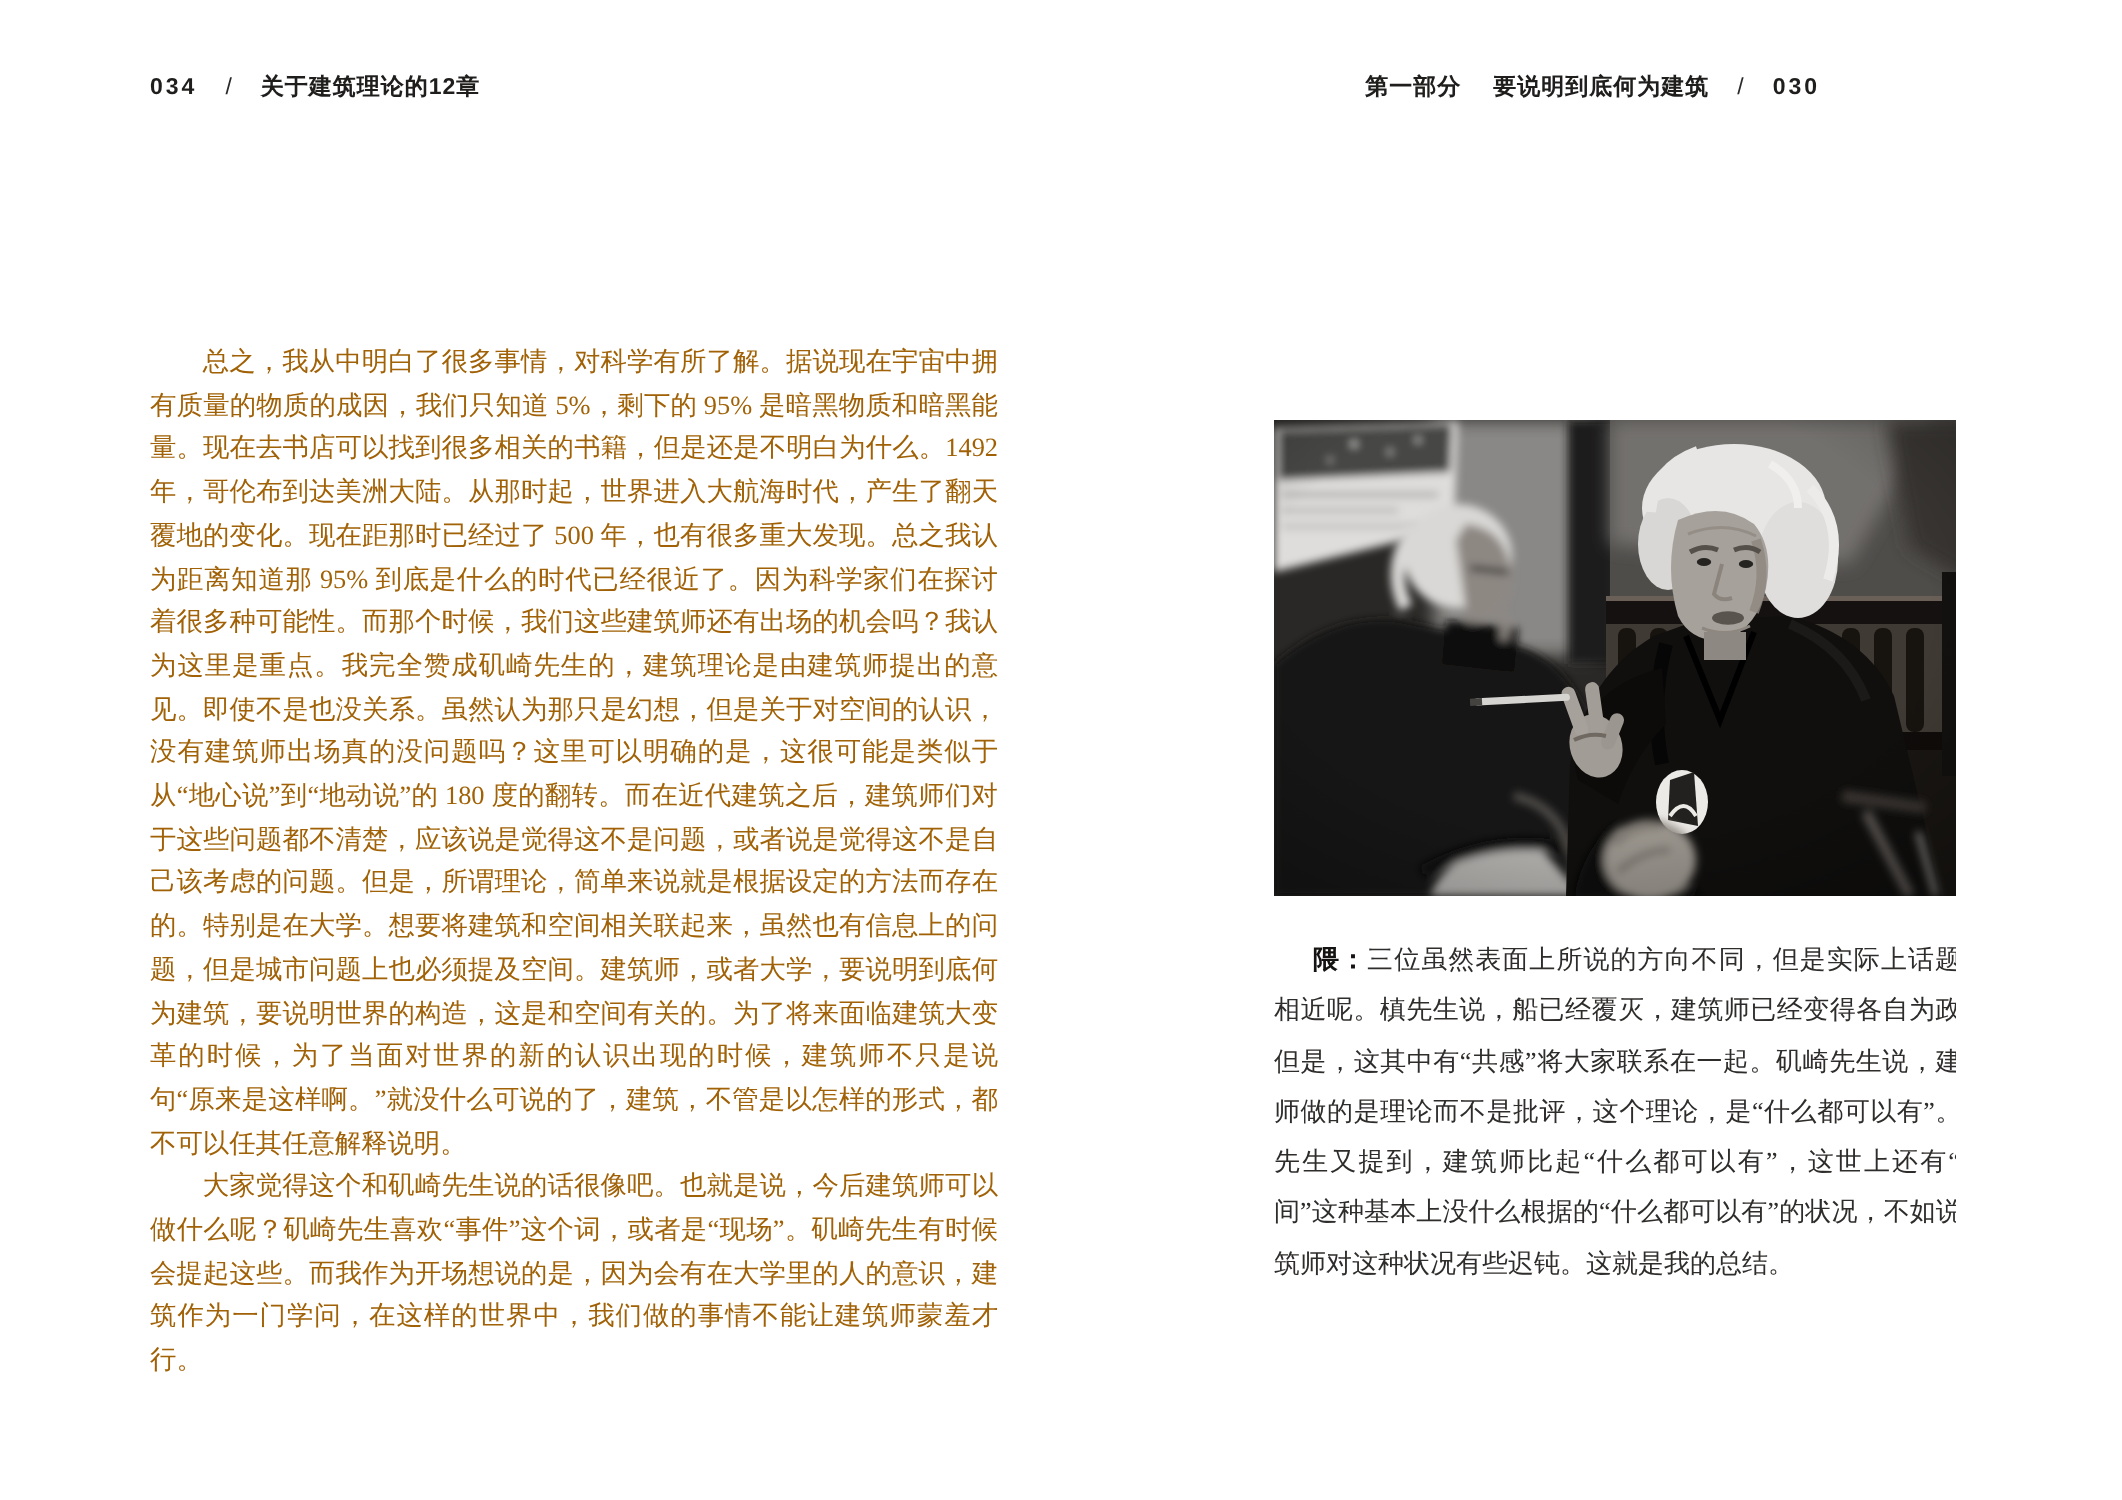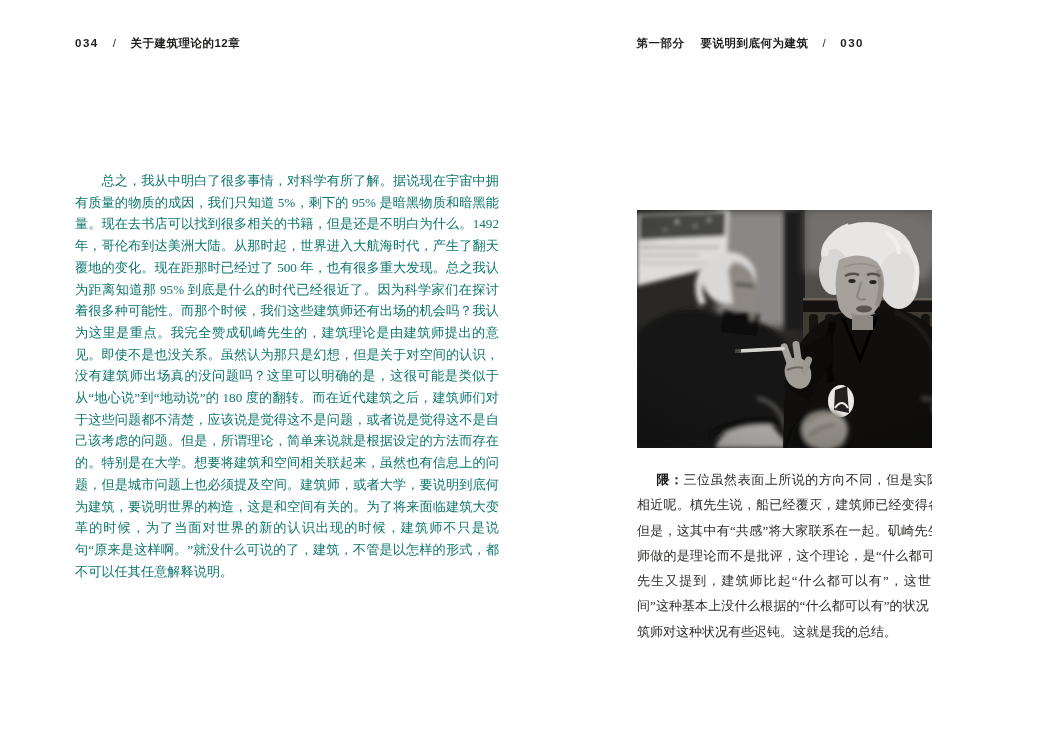--- a/index.html
+++ b/index.html
@@ -1,35 +1,35 @@
 <!DOCTYPE html>
 <html><head>
 <meta charset="utf-8">
 <style>
   html,body{margin:0;padding:0;background:#ffffff;}
   .spread{
     position:relative;width:932px;height:750px;background:#ffffff;overflow:hidden;
-    font-family:"Liberation Serif","DejaVu Serif",serif;color:#2e2d2b;
+    font-family:"Liberation Serif","DejaVu Serif",serif;color:#2e2d2b;padding-left:46px;
   }
   
   .running-head{
     position:absolute;top:36px;font-family:"Liberation Sans","DejaVu Sans",sans-serif;
     font-size:11.5px;font-weight:700;color:#1f1e1d;letter-spacing:.5px;
     display:flex;align-items:baseline;white-space:nowrap;
   }
   .running-head.left{left:75px;}
   .running-head.right{right:68px;margin-left:16px;}
   .running-head .folio{letter-spacing:1.5px;}
   .running-head .sep{margin:0 14px;font-weight:400;color:#2a2a2a;}
   .running-head .gap{display:inline-block;width:16px;}
   
   .body-text{
     position:absolute;left:75px;top:170px;width:424px;
     font-size:13.2px;line-height:21.7px;text-align:justify;text-justify:inter-ideograph;
-    color:#0f766e;
+    color:#a16207;
   }
   .body-text p{margin:0;text-indent:2em;}
   
   .photo{position:absolute;left:637px;top:210px;width:356px;height:238px;display:block;}
   
   .caption{
     position:absolute;left:637px;top:467px;width:357px;
     font-size:13px;line-height:25.3px;text-align:justify;text-justify:inter-ideograph;
     color:#2e2d2b;
   }
@@ -50,20 +50,21 @@
   <div class="running-head right">
     <span>第一部分</span>
     <span class="gap"></span>
     <span>要说明到底何为建筑</span>
     <span class="sep">/</span>
     <span class="folio">030</span>
   </div>
 
   <div class="body-text">
     <p>总之，我从中明白了很多事情，对科学有所了解。据说现在宇宙中拥有质量的物质的成因，我们只知道 5%，剩下的 95% 是暗黑物质和暗黑能量。现在去书店可以找到很多相关的书籍，但是还是不明白为什么。1492 年，哥伦布到达美洲大陆。从那时起，世界进入大航海时代，产生了翻天覆地的变化。现在距那时已经过了 500 年，也有很多重大发现。总之我认为距离知道那 95% 到底是什么的时代已经很近了。因为科学家们在探讨着很多种可能性。而那个时候，我们这些建筑师还有出场的机会吗？我认为这里是重点。我完全赞成矶崎先生的，建筑理论是由建筑师提出的意见。即使不是也没关系。虽然认为那只是幻想，但是关于对空间的认识，没有建筑师出场真的没问题吗？这里可以明确的是，这很可能是类似于从“地心说”到“地动说”的 180 度的翻转。而在近代建筑之后，建筑师们对于这些问题都不清楚，应该说是觉得这不是问题，或者说是觉得这不是自己该考虑的问题。但是，所谓理论，简单来说就是根据设定的方法而存在的。特别是在大学。想要将建筑和空间相关联起来，虽然也有信息上的问题，但是城市问题上也必须提及空间。建筑师，或者大学，要说明到底何为建筑，要说明世界的构造，这是和空间有关的。为了将来面临建筑大变革的时候，为了当面对世界的新的认识出现的时候，建筑师不只是说句“原来是这样啊。”就没什么可说的了，建筑，不管是以怎样的形式，都不可以任其任意解释说明。</p>
+    <p>大家觉得这个和矶崎先生说的话很像吧。也就是说，今后建筑师可以做什么呢？矶崎先生喜欢“事件”这个词，或者是“现场”。矶崎先生有时候会提起这些。而我作为开场想说的是，因为会有在大学里的人的意识，建筑作为一门学问，在这样的世界中，我们做的事情不能让建筑师蒙羞才行。</p>
   </div>
 
   <svg class="photo" viewBox="0 0 356 238" aria-hidden="true">
     <defs>
       <filter id="f2" x="-20%" y="-20%" width="140%" height="140%">
           <feGaussianBlur stdDeviation="2"></feGaussianBlur>
         </filter>
       <filter id="f4" x="-30%" y="-30%" width="160%" height="160%">
           <feGaussianBlur stdDeviation="4.5"></feGaussianBlur>
         </filter>

